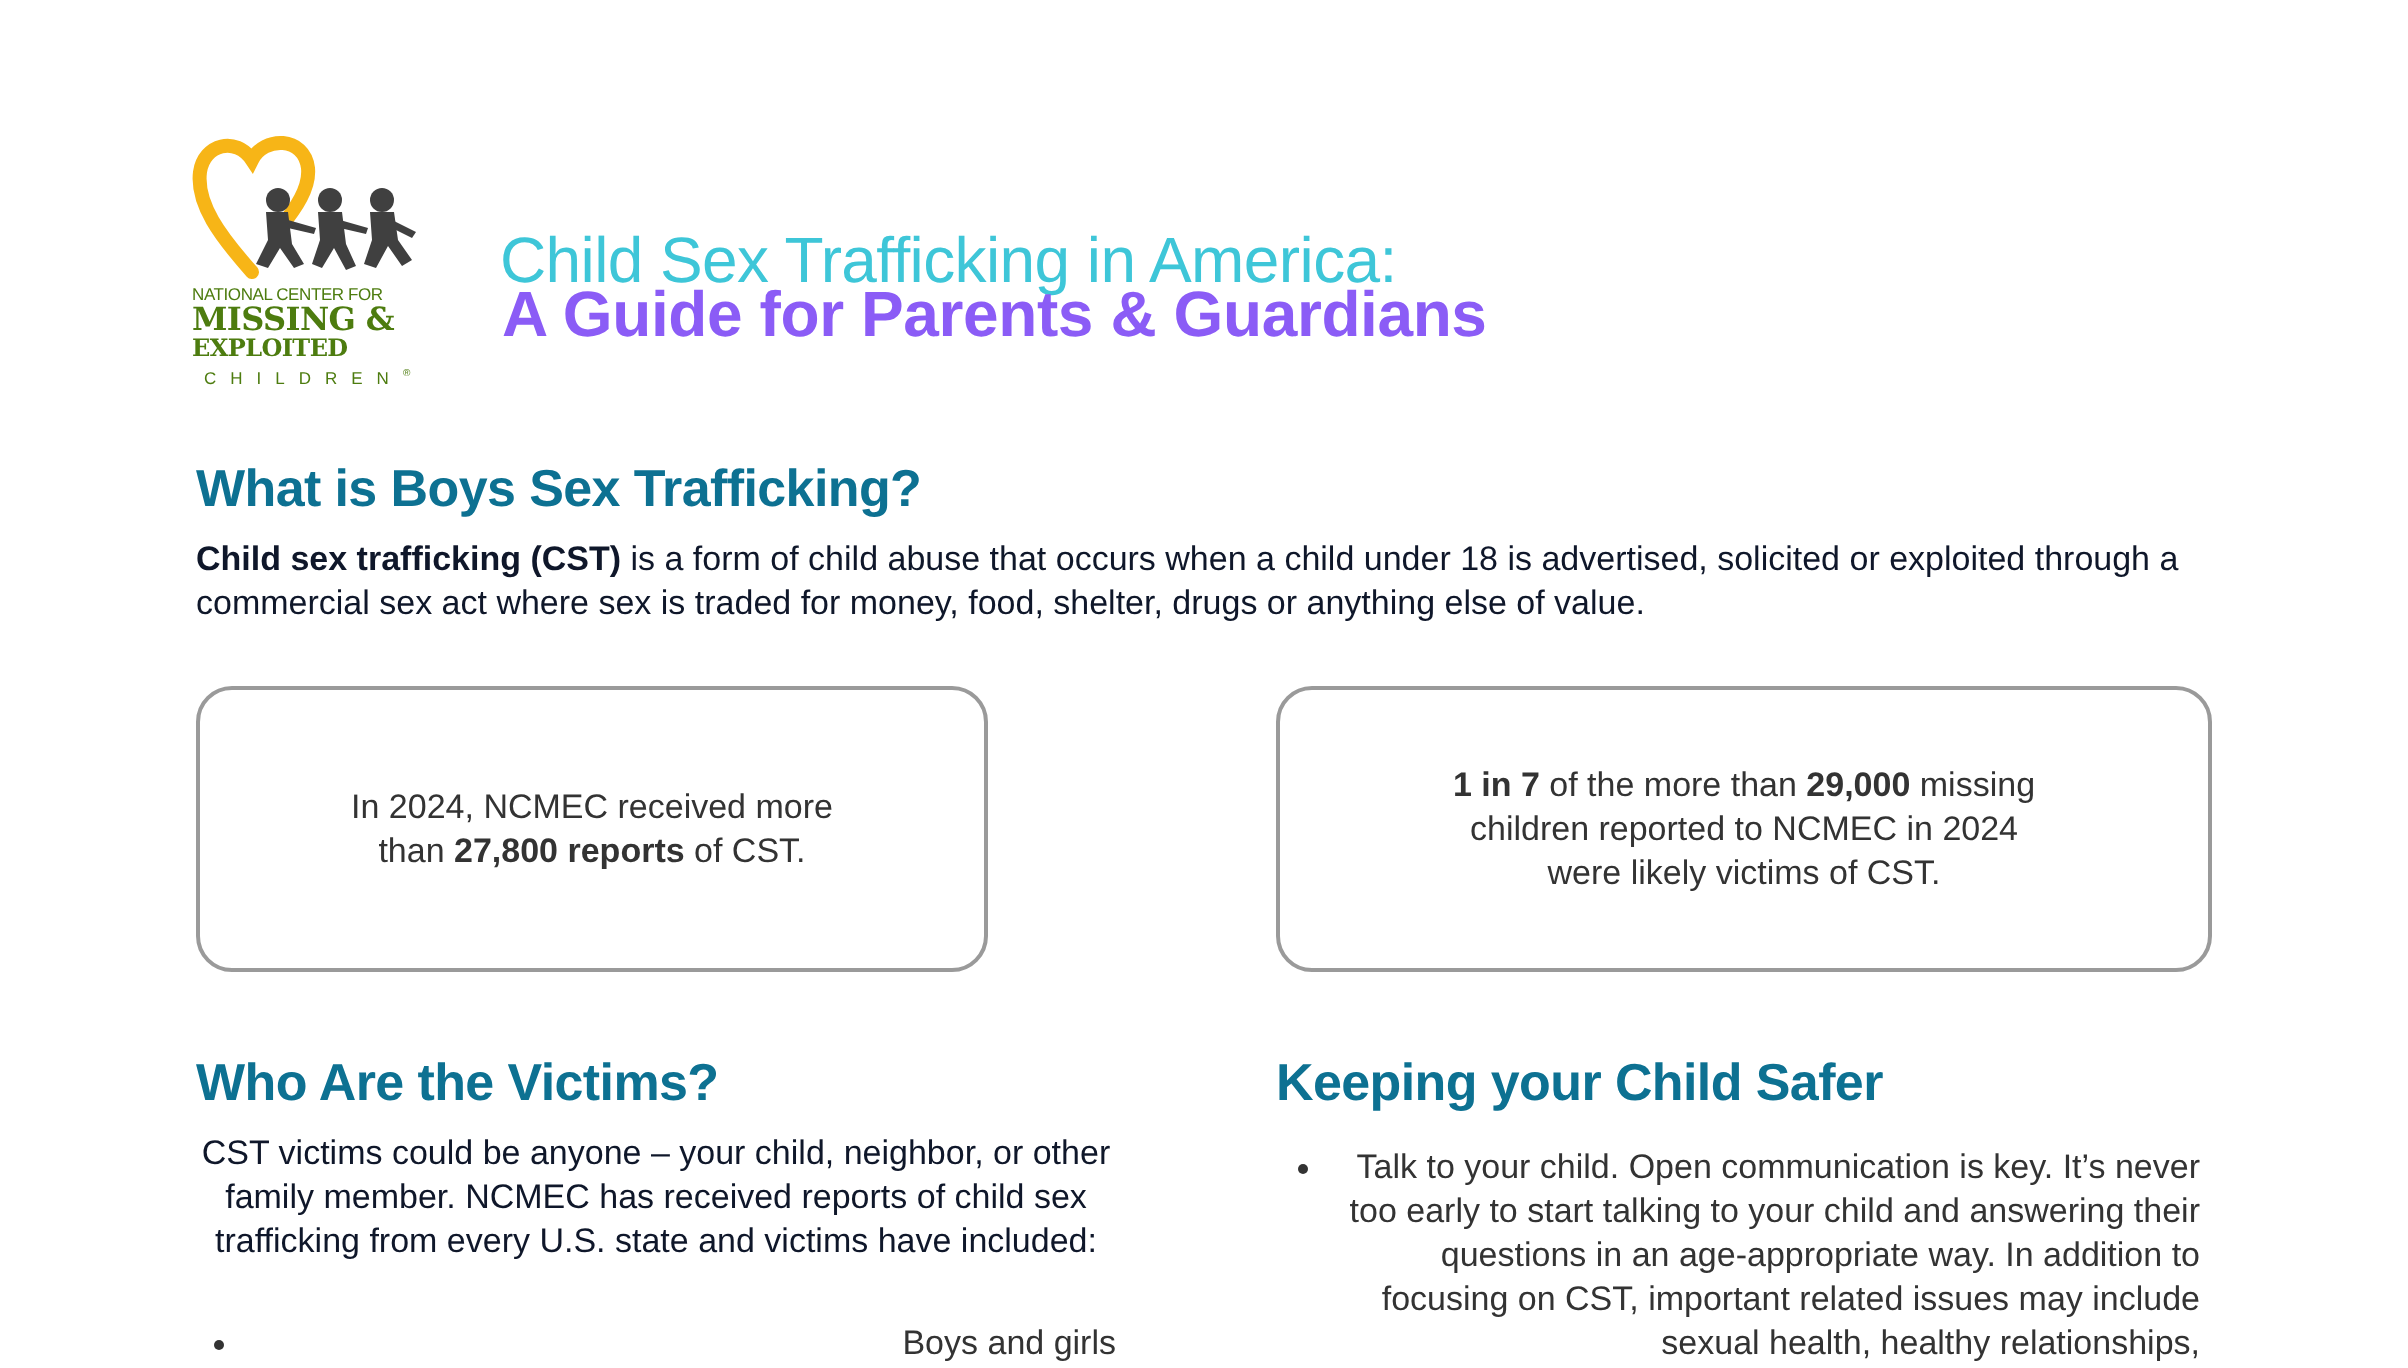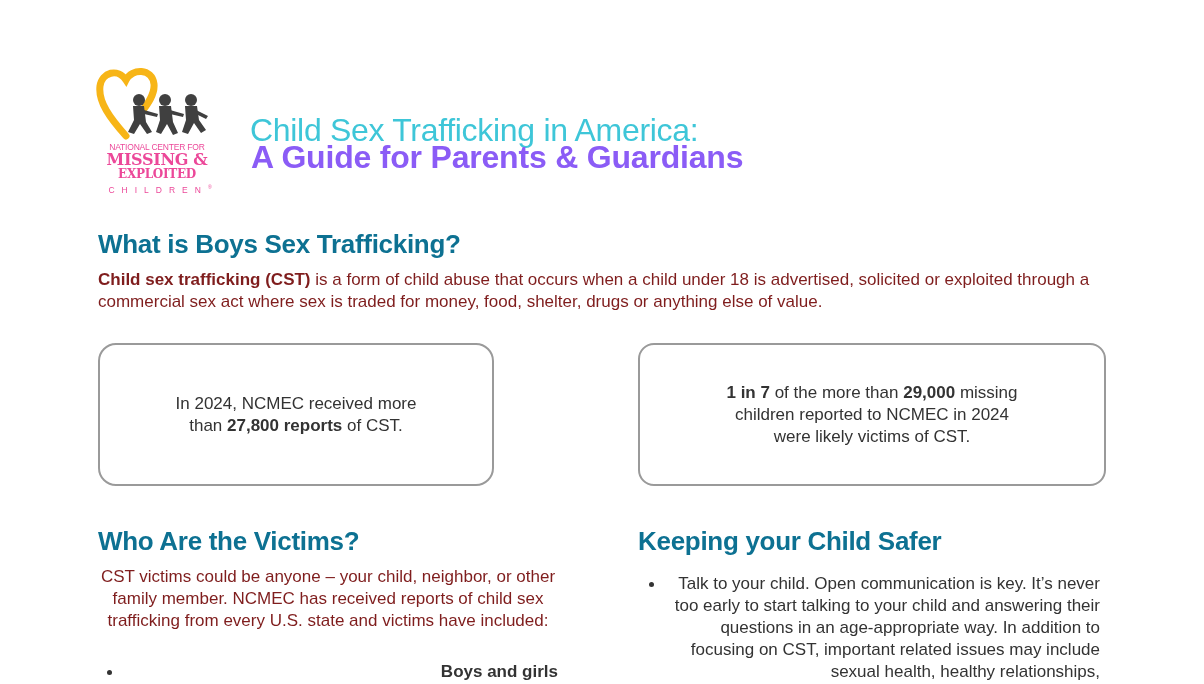--- a/index.html
+++ b/index.html
@@ -1,31 +1,31 @@
 <!DOCTYPE html>
 <html><head>
   <meta charset="utf-8">
   <style>
     * { box-sizing: border-box; margin: 0; padding: 0; }
     html, body { width: 1204px; height: 684px; overflow: hidden; background: #ffffff; }
     body { font-family: "Liberation Sans", sans-serif; color: #333333; position: relative; }
 
     .logo { position: absolute; left: 96px; top: 66px; width: 122px; height: 132px; }
     .logo svg { position: absolute; left: 0; top: 0; }
-    .logo-text { position: absolute; left: 0; top: 76px; width: 122px; text-align: center; color: #ec4899; }
+    .logo-text { position: absolute; left: 0; top: 76px; width: 122px; text-align: left; color: #4d7c0f; }
     .logo-line1 { font-size: 8.5px; letter-spacing: -0.2px; line-height: 10px; font-family: "Liberation Sans", sans-serif; }
     .logo-line2 { font-size: 16px; font-weight: bold; line-height: 15px; font-family: "DejaVu Serif", serif; letter-spacing: -0.3px; }
     .logo-line3 { font-size: 12px; font-weight: bold; line-height: 15px; font-family: "DejaVu Serif", serif; letter-spacing: -0.3px; }
     .logo-line4 { font-size: 8.5px; letter-spacing: 7px; line-height: 11px; padding-left: 6px; }
 
     .title { position: absolute; left: 250px; top: 80px; font-size: 32px; font-weight: normal; color: var(--title); letter-spacing: -0.3px; white-space: nowrap; margin-top: 32px; }
     .subtitle { position: absolute; left: 251px; top: 139px; font-size: 32px; color: #8b5cf6; white-space: nowrap; letter-spacing: -0.2px; }
 
     .h2 { position: absolute; font-size: 26px; color: var(--heading); white-space: nowrap; letter-spacing: -0.3px; }
-    .para { position: absolute; font-size: 17px; line-height: 22px; color: #7f1d1d; }
+    .para { position: absolute; font-size: 17px; line-height: 22px; color: #0f172a; }
     .para b { font-weight: bold; }
 
     .stat-box { position: absolute; border: 2px solid #9a9a9a; border-radius: 18px; display: flex; align-items: center; justify-content: center; text-align: center; font-size: 17px; line-height: 22px; color: #333; }
 
     ul.bullets { list-style: none; position: absolute; font-size: 17px; line-height: 22px; }
     ul.bullets li { position: relative; padding-left: 26px; text-align: right; }
     ul.bullets li::before { content: ""; position: absolute; left: 9px; top: 9px; width: 5px; height: 5px; border-radius: 50%; background: #333; }
   </style>
 </head>
 <body>
@@ -58,26 +58,26 @@
 <h1 class="title">Child Sex Trafficking in America:</h1>
 <h2 class="subtitle">A Guide for Parents &amp; Guardians</h2>
 
 <h3 class="h2" style="left:98px; top:229px;">What is Boys Sex Trafficking?</h3>
 <p class="para" style="left:98px; top:269px; width:1000px;"><b>Child sex trafficking (CST)</b><span> is a form of child abuse that occurs when a child under 18 is advertised, solicited or exploited through a commercial sex act where sex is traded for money, food, shelter, drugs or anything else of value.</span></p>
 
 <div class="stat-box" style="left:98px; top:343px; width:396px; height:143px;justify-content:center;">
   <div style="width:270px;"><span>In 2024, NCMEC received more than </span><b>27,800 reports</b><span> of CST.</span></div>
 </div>
 
-<div class="stat-box" style="left:638px; top:343px; width:468px; height:143px;border-radius:16px;">
+<div class="stat-box" style="left:638px; top:343px; width:468px; height:143px;">
   <div style="width:310px;"><b>1 in 7</b><span> of the more than </span><b>29,000</b><span> missing children reported to NCMEC in 2024 were likely victims of CST.</span></div>
 </div>
 
 <h3 class="h2" style="left:98px; top:526px;">Who Are the Victims?</h3>
 <p class="para" style="left:98px; top:566px; width:460px;text-align:center;">CST victims could be anyone – your child, neighbor, or other family member. NCMEC has received reports of child sex trafficking from every U.S. state and victims have included:</p>
-<ul class="bullets" style="left:98px; top:661px; width:460px;font-weight:bold;">
+<ul class="bullets" style="left:98px; top:661px; width:460px;">
   <li>Boys and girls</li>
 </ul>
 
 <h3 class="h2" style="left:638px; top:526px;text-align:center;">Keeping your Child Safer</h3>
 <ul class="bullets" style="left:640px; top:573px; width:460px;">
   <li>Talk to your child. Open communication is key. It’s never too early to start talking to your child and answering their questions in an age-appropriate way. In addition to focusing on CST, important related issues may include sexual health, healthy relationships,</li>
 </ul>
 
 </body></html>

